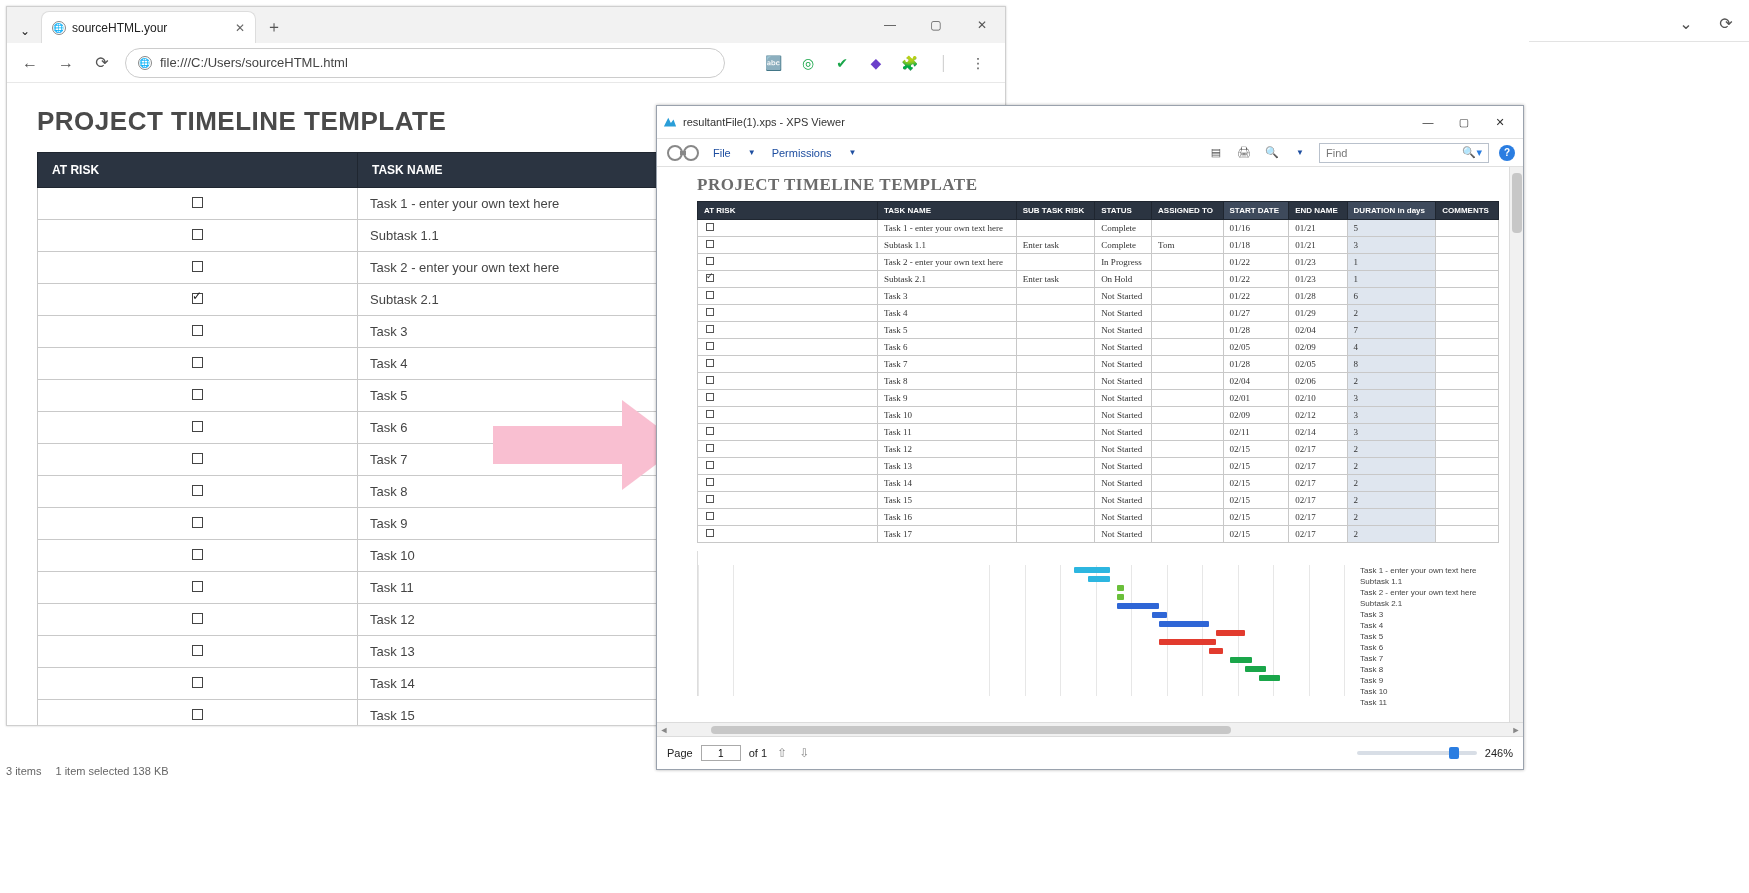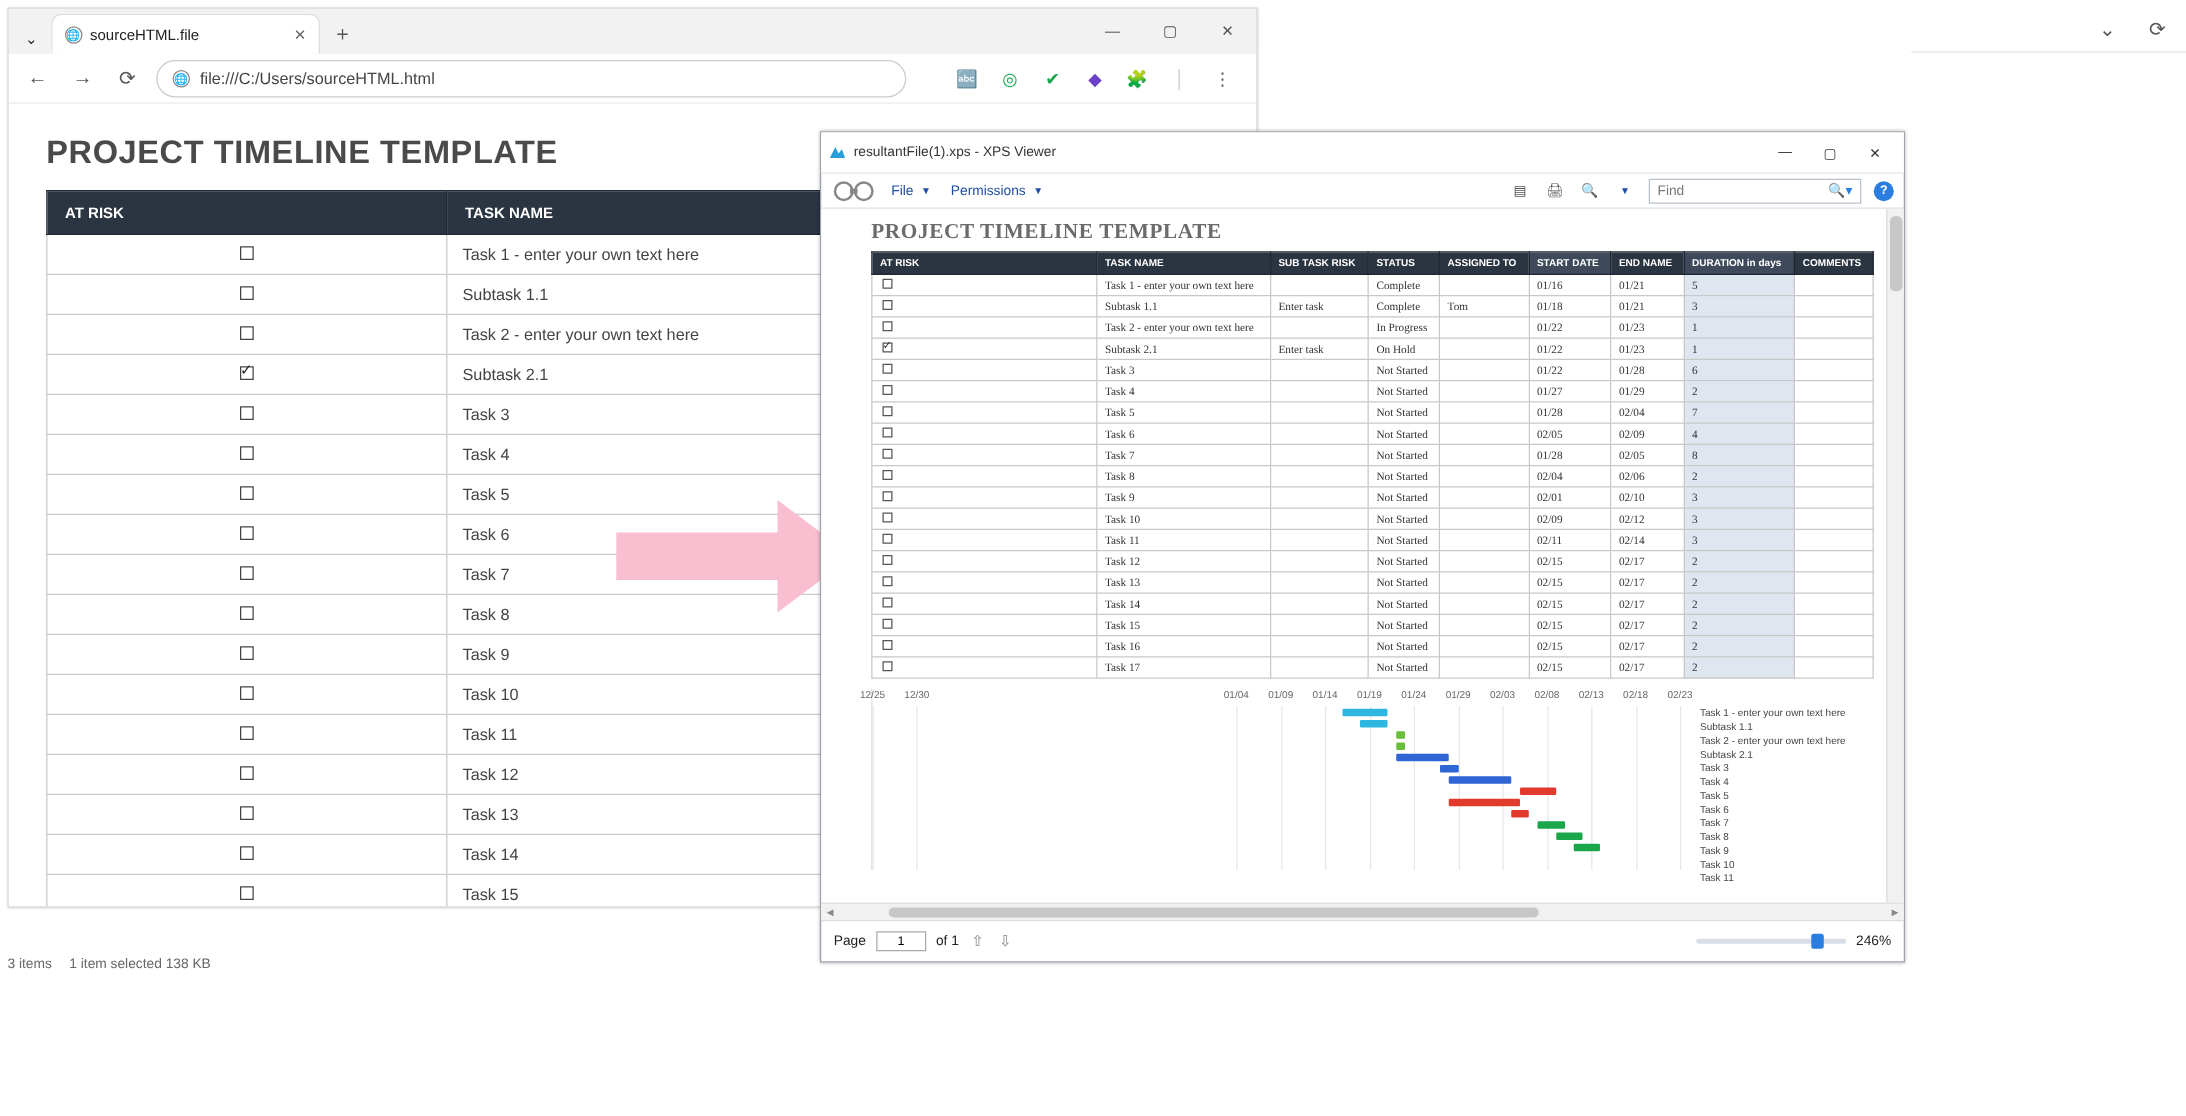--- a/index.html
+++ b/index.html
@@ -43,21 +43,21 @@
   .xps { position:absolute; left:656px; top:105px; width:868px; height:665px; background:#fff; border:1px solid #9aa2ad; box-shadow:0 0 3px rgba(0,0,0,.3); display:flex; flex-direction:column; }
   .xps-tb { height:22px; background:#fff; display:flex; align-items:center; padding:16px 6px; font-size:11px; color:#333; border-bottom:1px solid #e3e3e3; }
   .xps-tb .app-ico { width:14px; height:14px; margin-right:6px; display:inline-block; }
   .xps-tb .app-ico svg { width:14px; height:14px; }
   .xps-tb .wbtns { margin-left:auto; display:flex; gap:2px; }
   .xps-tb .wbtn  { width:34px; height:20px; display:flex; align-items:center; justify-content:center; }
 
   .xps-menu { height:28px; display:flex; align-items:center; padding:0 8px; gap:8px; border-bottom:1px solid #e0e0e0; font-size:11px; }
   .gog { width:36px; height:20px; }
   .gog svg { width:36px; height:20px; }
-  .menu-item { display:flex; align-items:center; gap:6px; padding:2px 4px; color:#1e4ea0; }
+  .menu-item { display:flex; align-items:center; gap:17px; padding:2px 4px; color:#1e4ea0; }
   .menu-item .dd { font-size:8px; color:#1e4ea0; }
   .xps-menu .rt { margin-left:auto; display:flex; align-items:center; gap:10px; }
   .tool-ico { width:18px; height:18px; display:flex; align-items:center; justify-content:center; color:#555; }
   .findbox { width:170px; height:20px; border:1px solid #b9c1cc; font-size:11px; padding:0 6px; color:#777; display:flex; align-items:center; justify-content:space-between; }
   .help { width:16px; height:16px; border-radius:50%; background:#2a7de1; color:#fff; display:flex; align-items:center; justify-content:center; font-size:10px; font-weight:bold; }
 
   .xps-body { flex:1; display:flex; overflow:hidden; }
   .xps-doc  { flex:1; overflow:hidden; background:#fff; position:relative; padding:6px 10px 0 40px; }
   .xps-doc h3 { font-family: Georgia, 'Times New Roman', serif; font-weight:bold; color:#6b6b6b; font-size:17px; margin:2px 0 6px; letter-spacing:.5px; }
   .tbl2 { border:1px solid #c8c8c8; border-collapse:collapse; width:100%; font-size:9px; }
@@ -106,21 +106,21 @@
 <div class="ghostbar">
   <span class="addr-ico">⌄</span>
   <span class="addr-ico">⟳</span>
 </div>
 
 <div class="chrome">
   <div class="chrome-titlebar">
     <div class="chev-btn">⌄</div>
     <div class="tab">
       <span class="fav">🌐</span>
-      <span>sourceHTML.file</span>
+      <span>sourceHTML.your</span>
       <span class="x">✕</span>
     </div>
     <div class="plus-tab">＋</div>
     <div class="win-btns">
       <div class="win-btn">—</div>
       <div class="win-btn">▢</div>
       <div class="win-btn">✕</div>
     </div>
   </div>
 
@@ -518,35 +518,20 @@
               <td class="c">02/15</td>
               <td class="c">02/17</td>
               <td class="dur">2</td>
               <td class="c"></td>
             </tr>
           </tbody>
       </table>
 
       <div class="gantt-wrap">
         <div class="gantt" id="gantt">
-          <div class="ax" id="gax">
-              <span class="tick" style="left: 0px;">12/25</span>
-              <span class="tick" style="left: 35.4945px;">12/30</span>
-              <span class="tick" style="left: 291.055px;">01/04</span>
-              <span class="tick" style="left: 326.549px;">01/09</span>
-              <span class="tick" style="left: 362.044px;">01/14</span>
-              <span class="tick" style="left: 397.538px;">01/19</span>
-              <span class="tick" style="left: 433.033px;">01/24</span>
-              <span class="tick" style="left: 468.527px;">01/29</span>
-              <span class="tick" style="left: 504.022px;">02/03</span>
-              <span class="tick" style="left: 539.516px;">02/08</span>
-              <span class="tick" style="left: 575.011px;">02/13</span>
-              <span class="tick" style="left: 610.505px;">02/18</span>
-              <span class="tick" style="left: 646px;">02/23</span>
-            </div>
         <div class="vline" style="left: 0px;"></div>
             <div class="vline" style="left: 35.4945px;"></div>
             <div class="vline" style="left: 291.055px;"></div>
             <div class="vline" style="left: 326.549px;"></div>
             <div class="vline" style="left: 362.044px;"></div>
             <div class="vline" style="left: 397.538px;"></div>
             <div class="vline" style="left: 433.033px;"></div>
             <div class="vline" style="left: 468.527px;"></div>
             <div class="vline" style="left: 504.022px;"></div>
             <div class="vline" style="left: 539.516px;"></div>

